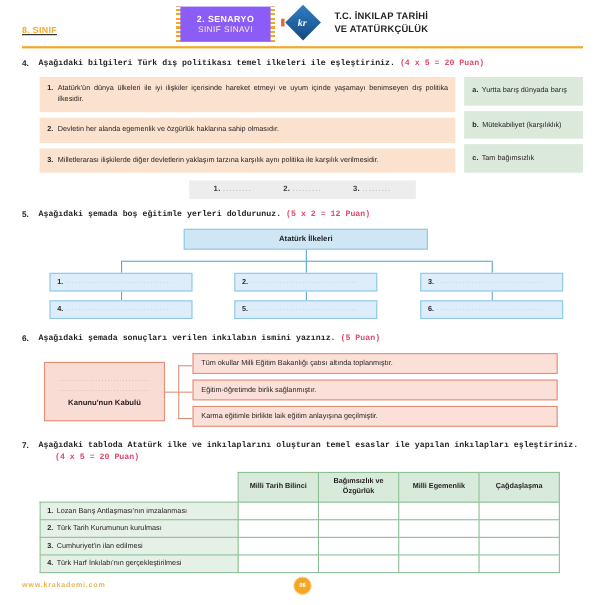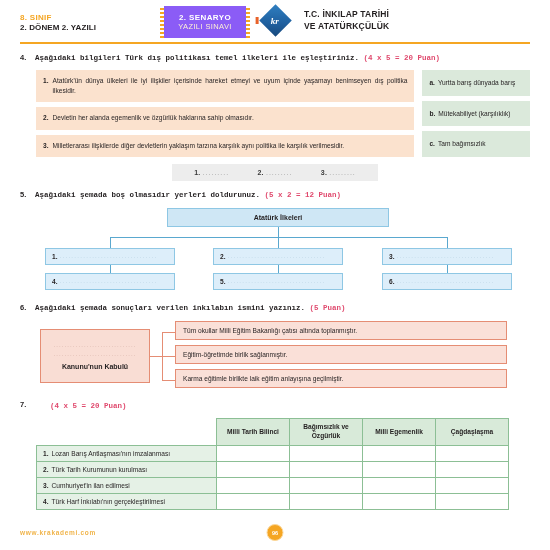--- a/index.html
+++ b/index.html
@@ -15,23 +15,24 @@
 
   
   .header{
     position:relative;
     height:42px;
     margin:0 20px;
     display:flex;
     align-items:flex-start;
   }
   .hdr-left{
-    padding-top:13px;
+    padding-top:23px;
     width:140px;
     line-height:1.25;
+    text-decoration:underline;
   }
   .hdr-left .l1{
     color:#f5a623;font-weight:bold;font-size:8px;letter-spacing:.3px;
   }
   .hdr-left .l2{
     color:#231f20;font-weight:bold;font-size:8px;letter-spacing:.1px;
   }
   .hdr-badge{
     position:relative;
     width:90px;
@@ -187,25 +188,24 @@
   }
 </style>
 </head>
 <body>
 
 <div class="page">
 
   <div class="header">
     <div class="hdr-left">
       <div class="l1">8. SINIF</div>
-      <div class="l2">2. DÖNEM 2. YAZILI</div>
     </div>
     <div class="hdr-badge">
       <div class="b1">2. SENARYO</div>
-      <div class="b2">YAZILI SINAVI</div>
+      <div class="b2">SINIF SINAVI</div>
     </div>
     <div class="hdr-right">
       <div class="logo-diamond">
         <span>kr</span>
         <i class="logo-tick"></i>
       </div>
       <div class="titles">
         <div class="t1">T.C. İNKILAP TARİHİ</div>
         <div class="t2">VE ATATÜRKÇÜLÜK</div>
       </div>
@@ -253,21 +253,21 @@
       <div class="answer-strip">
         <span><span>1.</span> <i>.........</i></span>
         <span><span>2.</span> <i>.........</i></span>
         <span><span>3.</span> <i>.........</i></span>
       </div>
     </div>
 
     <div class="q">
       <div class="q-head">
         <span class="q-num">5.</span>
-        <span class="q-text"><span>Aşağıdaki şemada boş olmasıdır yerleri doldurunuz. </span><span class="q-pts">(5 x 2 = 12 Puan)</span></span>
+        <span class="q-text"><span>Aşağıdaki şemada boş eğitimle yerleri doldurunuz. </span><span class="q-pts">(5 x 2 = 12 Puan)</span></span>
       </div>
 
       <div class="schema">
         <div class="sch-top">Atatürk İlkeleri</div>
 
         <div class="sch-line" style="left:258px;top:19px;width:1px;height:10px;"></div>
         <div class="sch-line" style="left:90px;top:29px;width:337px;height:1px;"></div>
         <div class="sch-line" style="left:90px;top:29px;width:1px;height:11px;"></div>
         <div class="sch-line" style="left:258px;top:29px;width:1px;height:11px;"></div>
         <div class="sch-line" style="left:427px;top:29px;width:1px;height:11px;"></div>
@@ -325,21 +325,21 @@
           <div class="q6-item">Tüm okullar Milli Eğitim Bakanlığı çatısı altında toplanmıştır.</div>
           <div class="q6-item">Eğitim-öğretimde birlik sağlanmıştır.</div>
           <div class="q6-item">Karma eğitimle birlikte laik eğitim anlayışına geçilmiştir.</div>
         </div>
       </div>
     </div>
 
     <div class="q">
       <div class="q-head">
         <span class="q-num">7.</span>
-        <span class="q-text"><span class="q-pts2">(4 x 5 = 20 Puan)</span></span>
+        <span class="q-text"><span>Aşağıdaki tabloda Atatürk ilke ve inkılaplarını oluşturan temel esaslar ile yapılan inkılapları eşleştiriniz.</span><span class="q-pts2">(4 x 5 = 20 Puan)</span></span>
       </div>
 
       <table class="q7">
         <colgroup>
           <col class="col-lbl">
             <col class="col-c">
             <col class="col-c">
             <col class="col-c">
             <col class="col-c">
         </colgroup>

